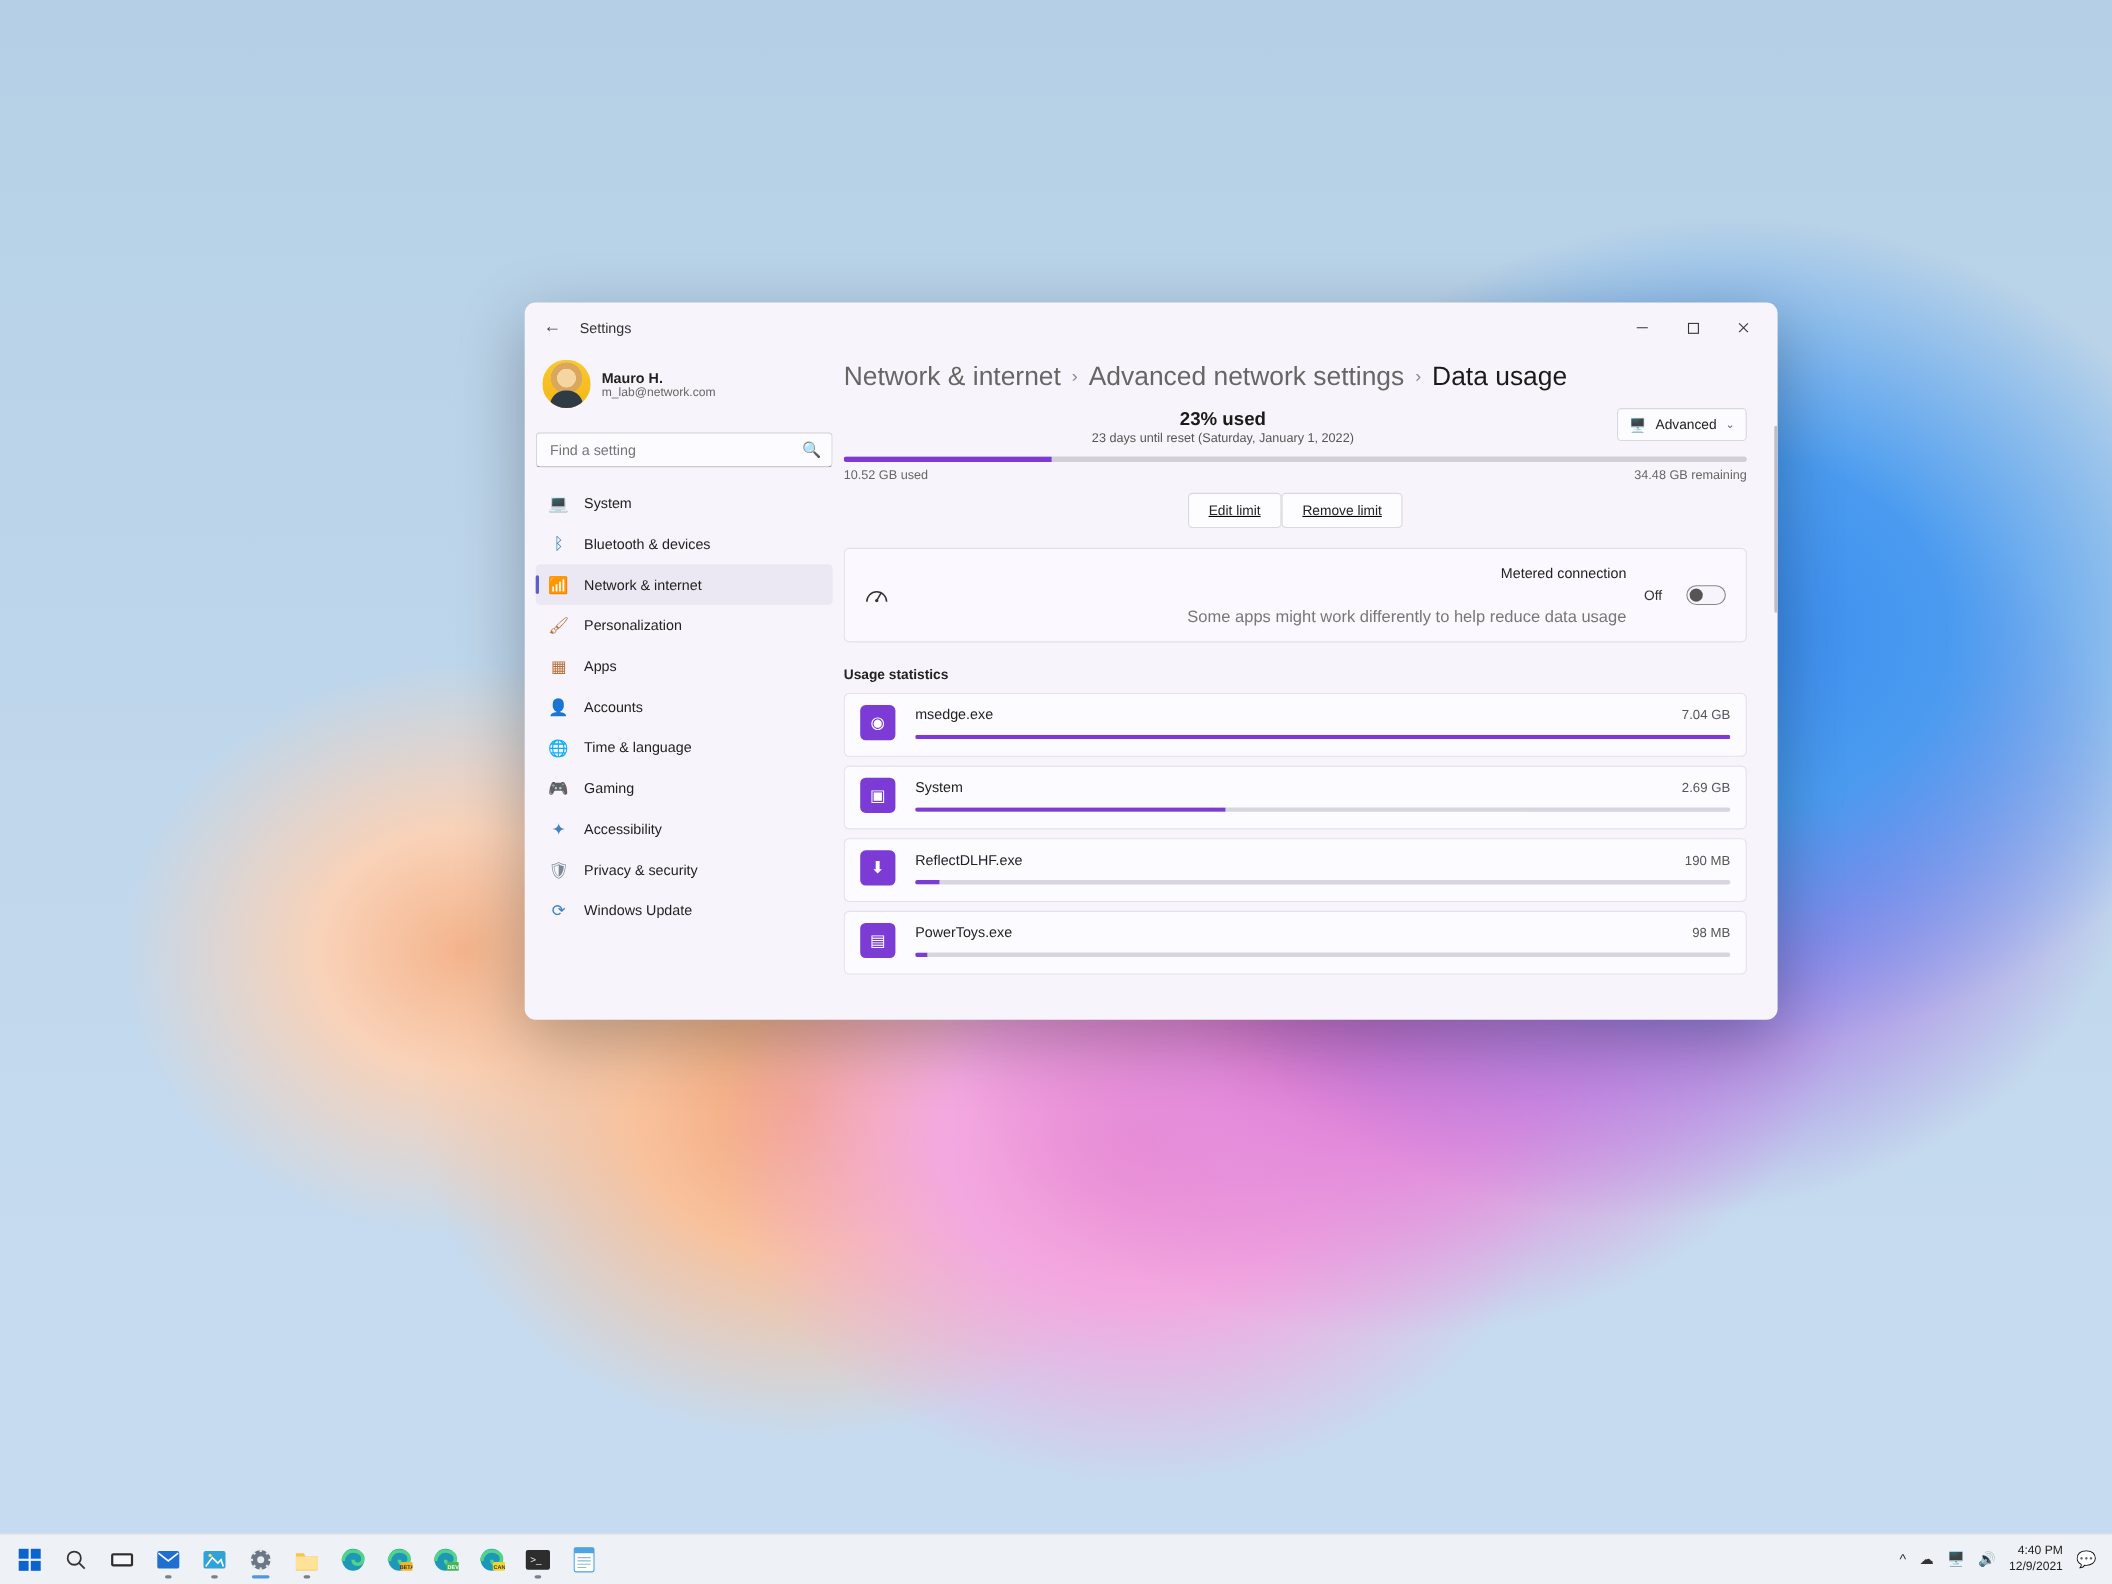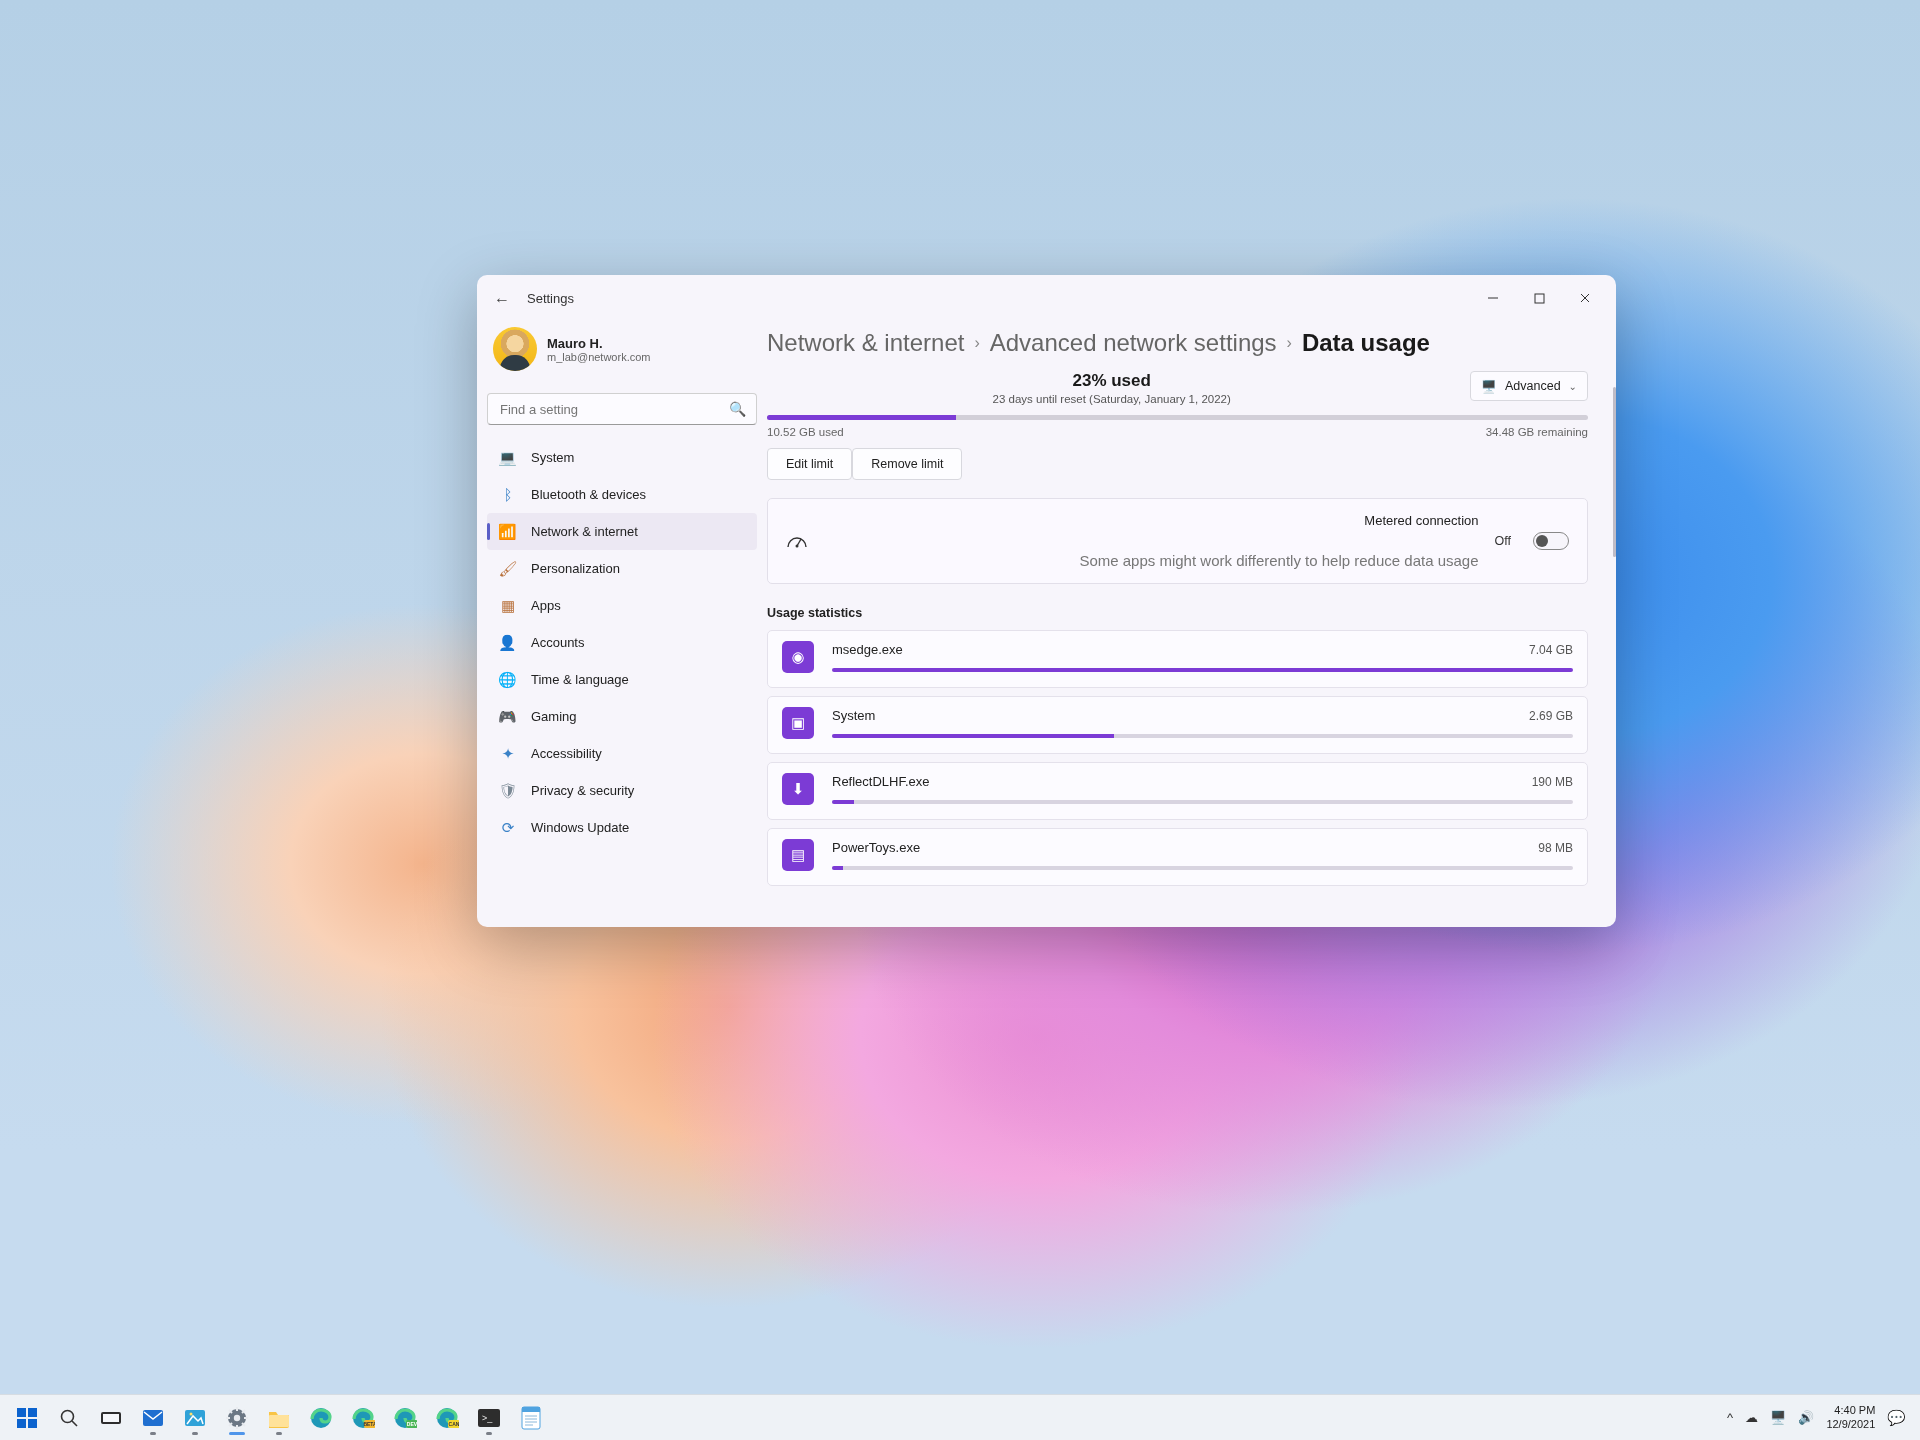--- a/index.html
+++ b/index.html
@@ -43,30 +43,30 @@
   .nav { list-style:none; }
   .nav li { height:37px; display:flex; align-items:center; gap:14px; padding:0 12px; border-radius:4px; font-size:13px; color:#222; position:relative; }
   .nav li.active { background:#ece8f3; }
   .nav li.active::before { content:""; position:absolute; left:0; top:10px; bottom:10px; width:3px; background:#5b5fc7; border-radius:2px; }
   .nav .nicon { width:18px; height:18px; display:flex; align-items:center; justify-content:center; font-size:15px; }
   
   .main { flex:1; padding:0 28px 0 0; overflow:hidden; position:relative; }
   .breadcrumb { display:flex; align-items:center; gap:10px; font-size:24px; color:#666; padding:8px 0 14px 0; flex-wrap:nowrap; }
   .breadcrumb .crumb { white-space:nowrap; }
   .breadcrumb .sep { color:#888; font-size:16px; }
-  .breadcrumb .current { font-weight:700; color:#1a1a1a;text-align:center; }
+  .breadcrumb .current { font-weight:400; color:#1a1a1a;text-align:center; }
   .usage-row { display:flex; align-items:flex-start; gap:14px; }
   .usage-info { flex:1;text-align:center; }
   .pct { font-size:17px; font-weight:600; color:#1a1a1a; }
   .reset { font-size:11.5px; color:#555; margin-top:2px; }
   .netdrop { height:30px; border:1px solid #d8d8de; border-radius:4px; background:#fcfbff; display:flex; align-items:center; gap:8px; padding:0 10px; font-size:12.5px; color:#222; }
   .bar { height:5px; background:#d2cfd8; border-radius:3px; margin-top:10px; overflow:hidden; }
   .bar .fill { height:100%; background:#7c3bd5; }
   .bar-labels { display:flex; justify-content:space-between; font-size:11.5px; color:#666; margin-top:6px; }
-  .limit-btns { display:flex; justify-content:flex-start; gap:0; margin-top:10px; }
+  .limit-btns { display:flex; justify-content:center; gap:0; margin-top:10px;text-decoration:underline; }
   .btn { height:32px; padding:0 18px; border:1px solid #d8d8de; border-radius:4px; background:#fdfdff; font-size:12.5px; color:#222; display:flex; align-items:center; }
   .card { border:1px solid #e2dfe9; border-radius:5px; background:#fbf9ff; margin-top:18px; padding:14px 18px; display:flex; align-items:center; gap:16px; }
   .card .cicon { width:22px; height:22px; display:flex; align-items:center; justify-content:center; color:#333; }
   .card .ctext { flex:1;text-align:right; }
   .card .ctitle { font-size:13px; color:#222; }
   .card .cdesc { font-size:15px; color:#777;margin-top:24px; }
   .card .toggle-label { font-size:12.5px; color:#333; margin-right:6px; }
   .toggle { width:36px; height:18px; border:1px solid #888; border-radius:10px; position:relative; background:#f7f5fb; }
   .toggle::after { content:""; position:absolute; left:2px; top:2px; width:12px; height:12px; border-radius:50%; background:#555; }
   .section-title { font-size:12.5px; font-weight:600; color:#222; margin-top:22px; margin-bottom:10px; }

